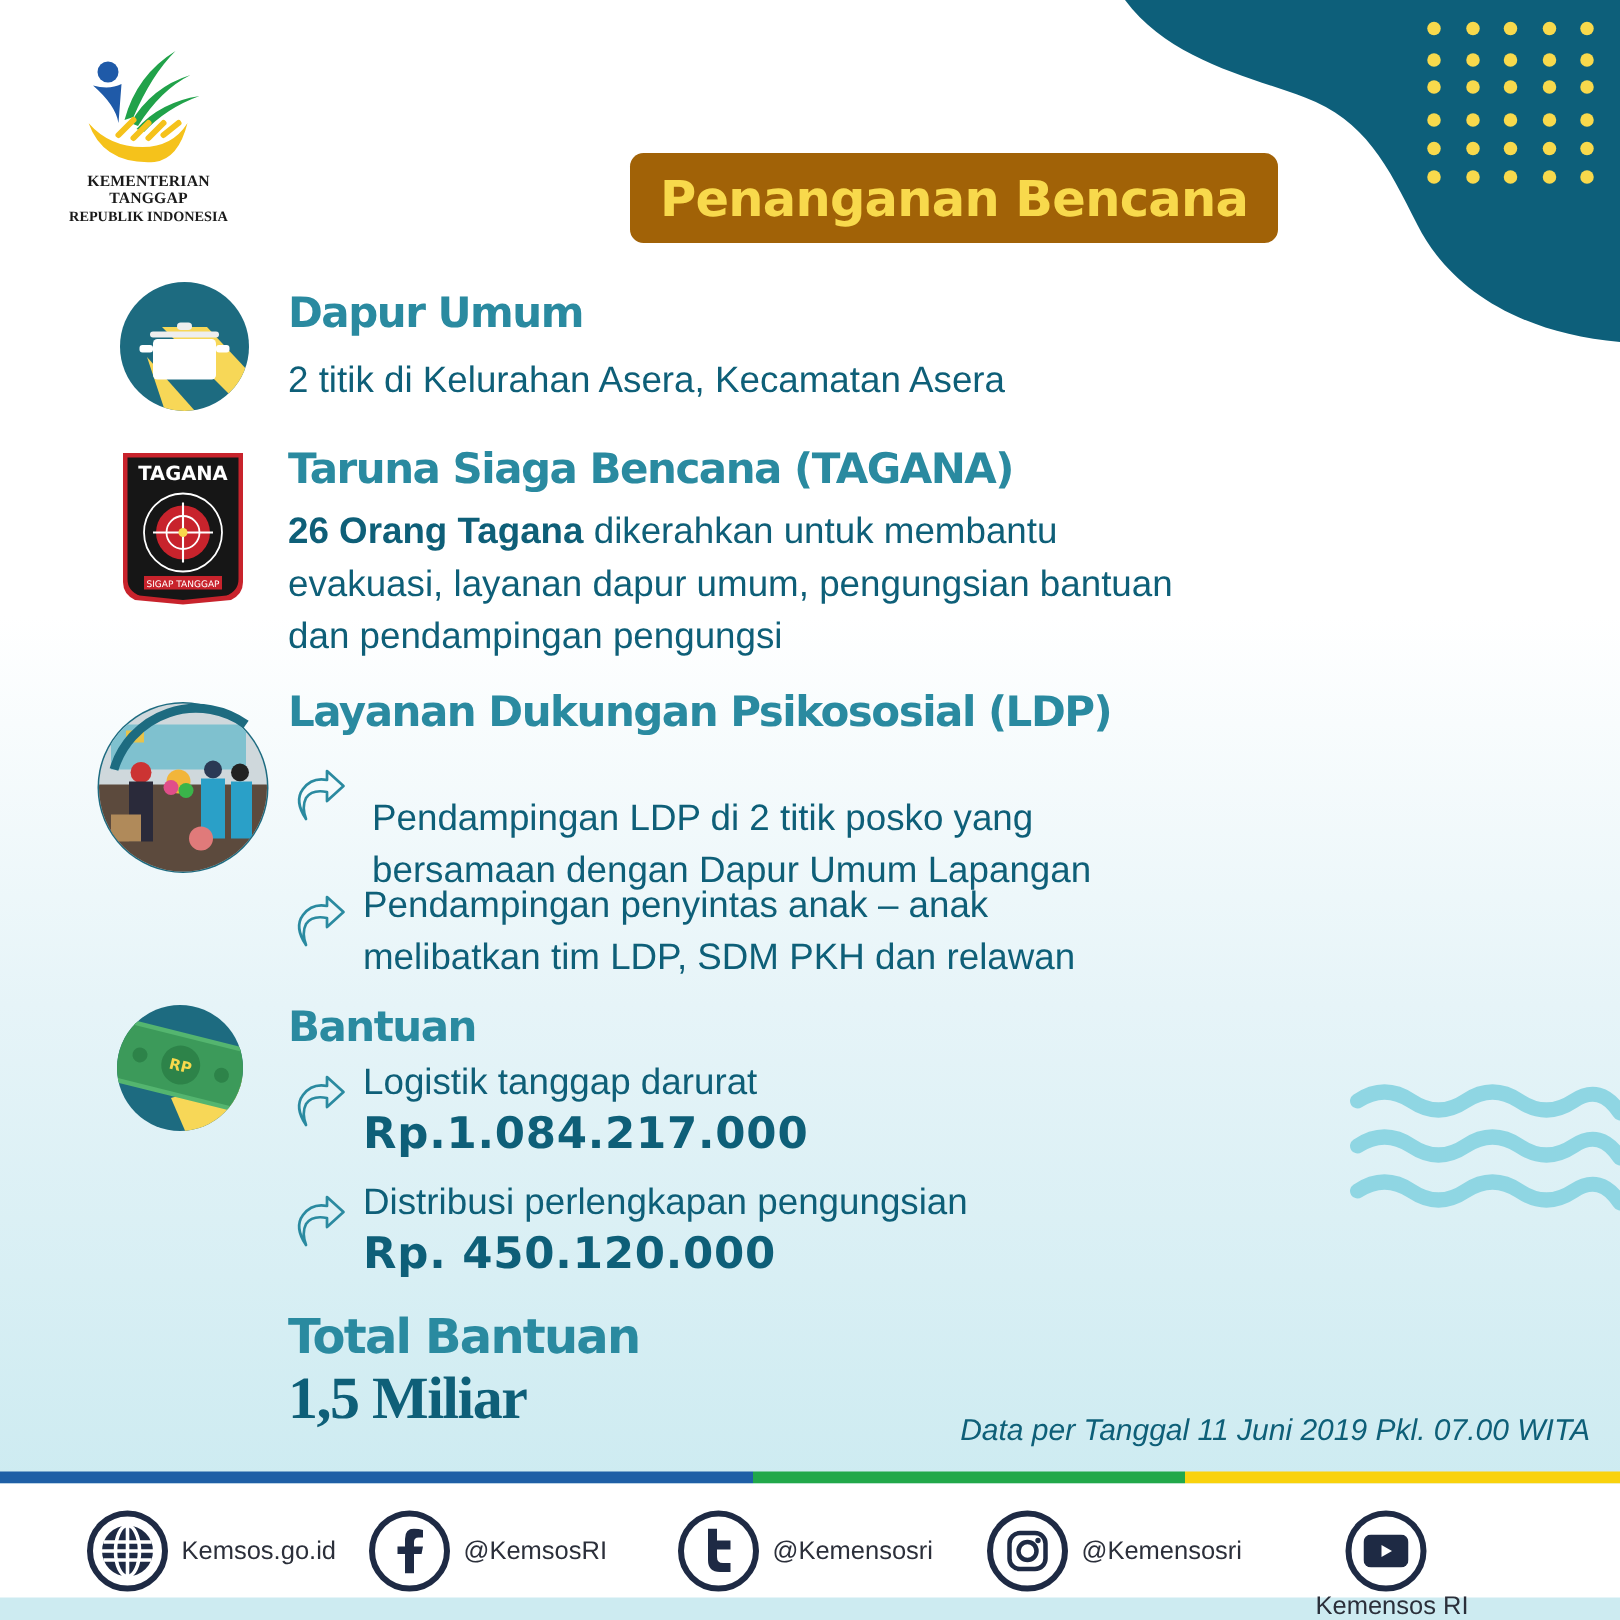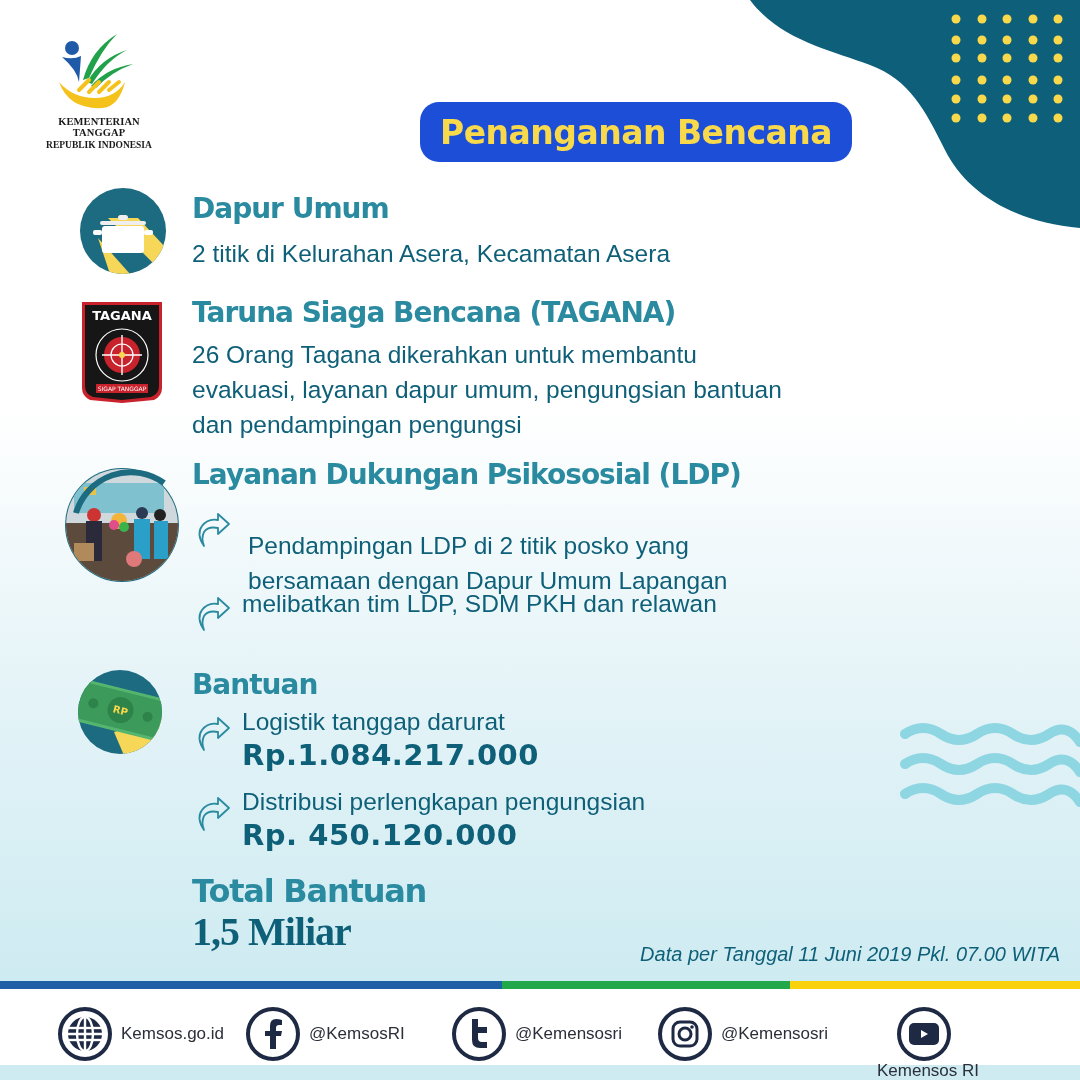--- a/index.html
+++ b/index.html
@@ -11,32 +11,32 @@
     color: #0e5f78;
   }
   .blob { position: absolute; top: 0; right: 0; width: 340px; height: 232px; }
   .logo { position: absolute; left: 34px; top: 30px; width: 130px; text-align: center; }
   .logo svg { display: block; margin: 0 auto; }
   .logo .l1 { font-family: "Liberation Serif", "DejaVu Serif", serif; font-weight: bold; font-size: 10.5px; color: #1a1a1a; margin-top: 6px; letter-spacing: 0.1px; }
   .logo .l2 { font-family: "Liberation Serif", "DejaVu Serif", serif; font-weight: bold; font-size: 9.5px; color: #1a1a1a; margin-top: 2px; }
 
   .title-box {
     position: absolute; left: 420px; top: 102px; width: 432px; height: 60px;
-    background: #1d4ed8; border-radius: 19px;
+    background: #a16207; border-radius: 9px;
     display: flex; align-items: center; justify-content: center;
   }
   .title-box span { color: #f8d94c; font-weight: bold; font-size: 33px; letter-spacing: -0.5px; font-family: "DejaVu Sans", sans-serif; }
 
   .section-icon { position: absolute; }
   .heading {
     position: absolute; font-family: "DejaVu Sans", sans-serif; font-weight: bold;
     color: #2a8aa0; font-size: 28px; letter-spacing: -1px; white-space: nowrap;
   }
   .body-text { position: absolute; font-size: 24.5px; color: #0e5f78; line-height: 35px; white-space: nowrap; }
-  .body-text b { font-weight: normal; }
+  .body-text b { font-weight: bold; }
   .arrow { position: absolute; width: 38px; height: 42px; }
   .money { position: absolute; font-family: "DejaVu Sans", sans-serif; font-weight: bold; font-size: 29px; color: #0e5f78; letter-spacing: 0.5px; white-space: nowrap; }
 
   .total-head { position: absolute; left: 192px; top: 872px; font-family: "DejaVu Sans", sans-serif; font-weight: bold; font-size: 32px; color: #2a8aa0; letter-spacing: -1.2px; }
   .total-val { position: absolute; left: 192px; top: 908px; font-family: Liberation Serif, serif; font-weight: bold; font-size: 40px; color: #0e5f78; letter-spacing: -1px; }
   .date-note { position: absolute; right: 20px; top: 943px; font-style: italic; font-size: 20px; color: #0e5f78; }
 
   .waves { position: absolute; left: 895px; top: 722px; width: 190px; height: 100px; }
 
   .stripe { position: absolute; left: 0; top: 981px; height: 8px; width: 1080px; display: flex; }
@@ -177,20 +177,21 @@
 </svg>
 <div class="body-text" style="left:248px; top:528px;">
   <div>Pendampingan LDP di 2 titik posko yang</div>
   <div>bersamaan dengan Dapur Umum Lapangan</div>
 </div>
 
 <svg class="arrow" style="left:194px; top:592px;" viewBox="0 0 38 42">
   <path d="M10 38 Q2 26 8 18 Q14 10 24 12 L24 6 L35 16 L24 26 L24 20 Q14 18 10 24 Q7 30 10 38 Z" fill="none" stroke="#2a8aa0" stroke-width="1.8" stroke-linejoin="round"></path>
 </svg>
 <div class="body-text" style="left:242px; top:586px;">
+  <div>Pendampingan penyintas anak – anak</div>
   <div>melibatkan tim LDP, SDM PKH dan relawan</div>
 </div>
 
 <svg class="section-icon" style="left:78px; top:670px;" width="84" height="84" viewBox="0 0 84 84">
   <defs>
       <clipPath id="c4">
         <circle cx="42" cy="42" r="42"></circle>
       </clipPath>
     </defs>
   <circle cx="42" cy="42" r="42" fill="#1d6b80"></circle>

